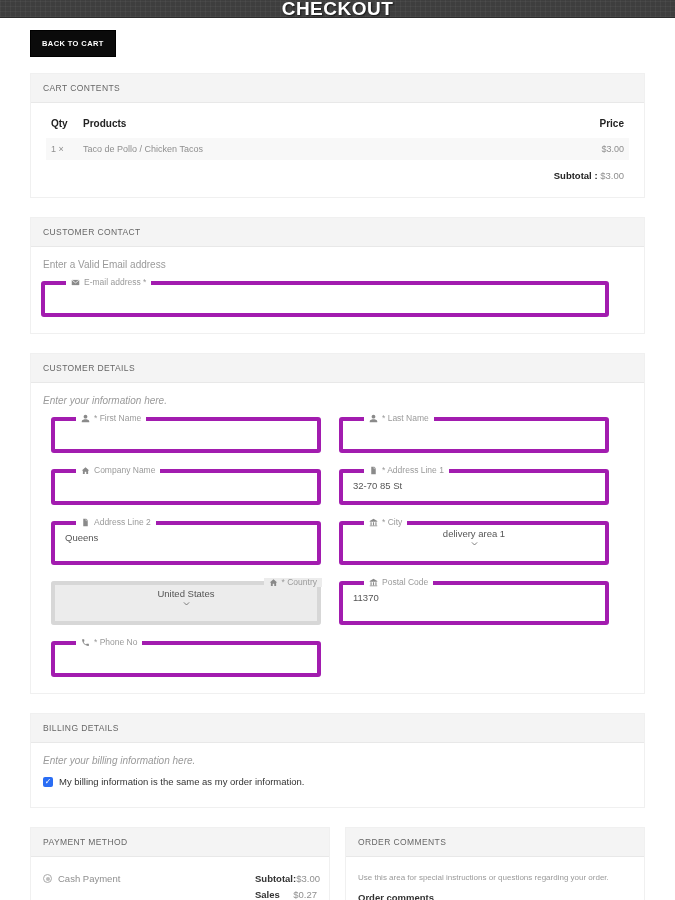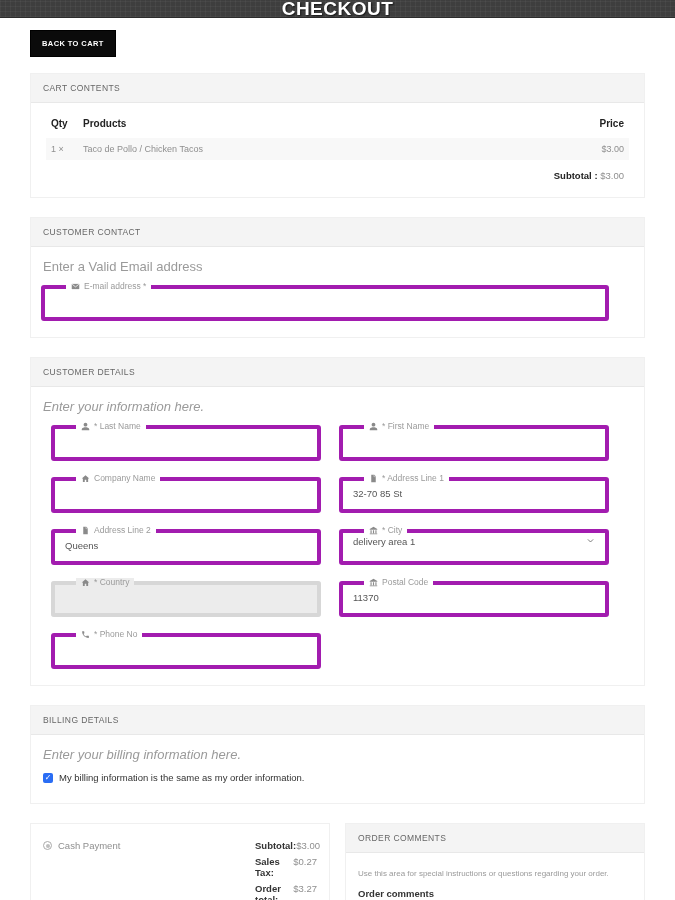--- a/index.html
+++ b/index.html
@@ -39,44 +39,44 @@
   
   .cart-body { padding:8px 15px 10px 15px; }
   .cart-hrow { display:flex; font-size:10px; font-weight:bold; color:#222; padding:7px 5px 9px 5px; }
   .col-qty { width:32px; }
   .col-prod { flex:1; }
   .col-price { text-align:right; }
   .cart-row { display:flex; background:#f8f8f8; color:#8f8f8f; font-size:9px; padding:6px 5px; }
   .cart-subtotal { text-align:right; font-size:9.5px; color:#8f8f8f; padding:10px 5px 6px 5px; }
   .st-label { font-weight:bold; color:#222; }
   
-  .hint { font-size:13px; color:#9a9a9a; margin:0 0 8px 2px; }
+  .hint { font-size:10px; color:#9a9a9a; margin:0 0 8px 2px; }
   .hint.italic { font-style:italic; }
   
   fieldset.field {
     border:4px solid #a21caf; border-radius:3px;
     margin:0; padding:0 8px 5px 8px; min-height:26px; background:#fff;
   }
   fieldset.field legend {
     display:flex; align-items:center; gap:4px;
     font-size:8.5px; color:#9a9a9a; padding:0 5px; margin-left:13px; line-height:1;
   }
   .f-icon { display:inline-flex; }
   .f-icon svg { width:9px; height:9px; fill:#8a8a8a; }
   .field input {
     width:100%; border:none; outline:none; background:transparent;
     font-family:inherit; font-size:9.5px; color:#555; padding:1px 2px 5px 2px;
   }
   .select-line {
     display:flex; justify-content:space-between; align-items:center;
-    font-size:9.5px; color:#555; padding:1px 2px 6px 2px; cursor:pointer;
+    font-size:9.5px; color:#555; padding:1px 2px 6px 2px; cursor:pointer;flex-direction:column;
   }
   .chev svg { width:9px; height:9px; stroke:#555; fill:none; stroke-width:2; }
   fieldset.field.disabled, fieldset.field.disabled legend { background:#ececec; }
-  fieldset.field.disabled { border-color:#d7d7d7; }
+  fieldset.field.disabled { border-color:#d7d7d7;text-align:right; }
   
   .fields-grid { display:grid; grid-template-columns:270px 270px; gap:13px 18px; margin-left:10px; }
   .email-field { width:568px; margin-left:10px; }
   
   .check-row { display:flex; align-items:center; gap:6px; margin:10px 0 4px 2px; cursor:pointer; }
   .checkbox {
     width:10px; height:10px; border-radius:2px; background:#2a6df4;
     display:inline-flex; align-items:center; justify-content:center;
     color:#fff; font-size:8px; line-height:1;
   }
@@ -165,33 +165,33 @@
         <p class="hint italic">Enter your information here.</p>
         <div class="fields-grid">
 
           <fieldset class="field">
             <legend>
               <span class="f-icon">
                 <svg viewBox="0 0 24 24">
                     <path d="M12 12c2.8 0 5-2.2 5-5s-2.2-5-5-5-5 2.2-5 5 2.2 5 5 5zm0 2c-3.3 0-10 1.7-10 5v3h20v-3c0-3.3-6.7-5-10-5z"></path>
                   </svg>
               </span>
+              <span>* First Name</span>
+            </legend>
+            <input type="text" value="" style="">
+          </fieldset>
+
+          <fieldset class="field">
+            <legend>
+              <span class="f-icon">
+                <svg viewBox="0 0 24 24">
+                    <path d="M12 12c2.8 0 5-2.2 5-5s-2.2-5-5-5-5 2.2-5 5 2.2 5 5 5zm0 2c-3.3 0-10 1.7-10 5v3h20v-3c0-3.3-6.7-5-10-5z"></path>
+                  </svg>
+              </span>
               <span>* Last Name</span>
-            </legend>
-            <input type="text" value="" style="">
-          </fieldset>
-
-          <fieldset class="field">
-            <legend>
-              <span class="f-icon">
-                <svg viewBox="0 0 24 24">
-                    <path d="M12 12c2.8 0 5-2.2 5-5s-2.2-5-5-5-5 2.2-5 5 2.2 5 5 5zm0 2c-3.3 0-10 1.7-10 5v3h20v-3c0-3.3-6.7-5-10-5z"></path>
-                  </svg>
-              </span>
-              <span>* First Name</span>
             </legend>
             <input type="text" value="" style="">
           </fieldset>
 
           <fieldset class="field">
             <legend>
               <span class="f-icon">
                 <svg viewBox="0 0 24 24">
                     <path d="M12 3l10 9h-3v9h-5v-6h-4v6H5v-9H2z"></path>
                   </svg>
@@ -248,20 +248,28 @@
 
           <fieldset class="field disabled">
             <legend>
               <span class="f-icon">
                 <svg viewBox="0 0 24 24">
                     <path d="M12 3l10 9h-3v9h-5v-6h-4v6H5v-9H2z"></path>
                   </svg>
               </span>
               <span>* Country</span>
             </legend>
+            <div class="select-line">
+              <span>United States</span>
+              <span class="chev">
+                <svg viewBox="0 0 24 24">
+                    <polyline points="5,9 12,16 19,9"></polyline>
+                  </svg>
+              </span>
+            </div>
           </fieldset>
 
           <fieldset class="field">
             <legend>
               <span class="f-icon">
                 <svg viewBox="0 0 24 24">
                     <path d="M2 8l10-6 10 6v2H2zM4 11h3v8H4zM10.5 11h3v8h-3zM17 11h3v8h-3zM2 20h20v2H2z"></path>
                   </svg>
               </span>
               <span>Postal Code</span>
@@ -294,20 +302,21 @@
           <span class="checkbox">✓</span>
           <span class="check-label">My billing information is the same as my order information.</span>
         </div>
       </div>
     </section>
 
     
     <div class="bottom-row">
 
       <section class="card">
+        <div class="sec-head">PAYMENT METHOD</div>
         <div class="pay-body">
           <div class="pay-top">
             <div class="radio-row">
               <span class="radio">
                   <span class="dot"></span>
                 </span>
               <span>Cash Payment</span>
             </div>
             <div class="totals">
               <div class="tot-row">

